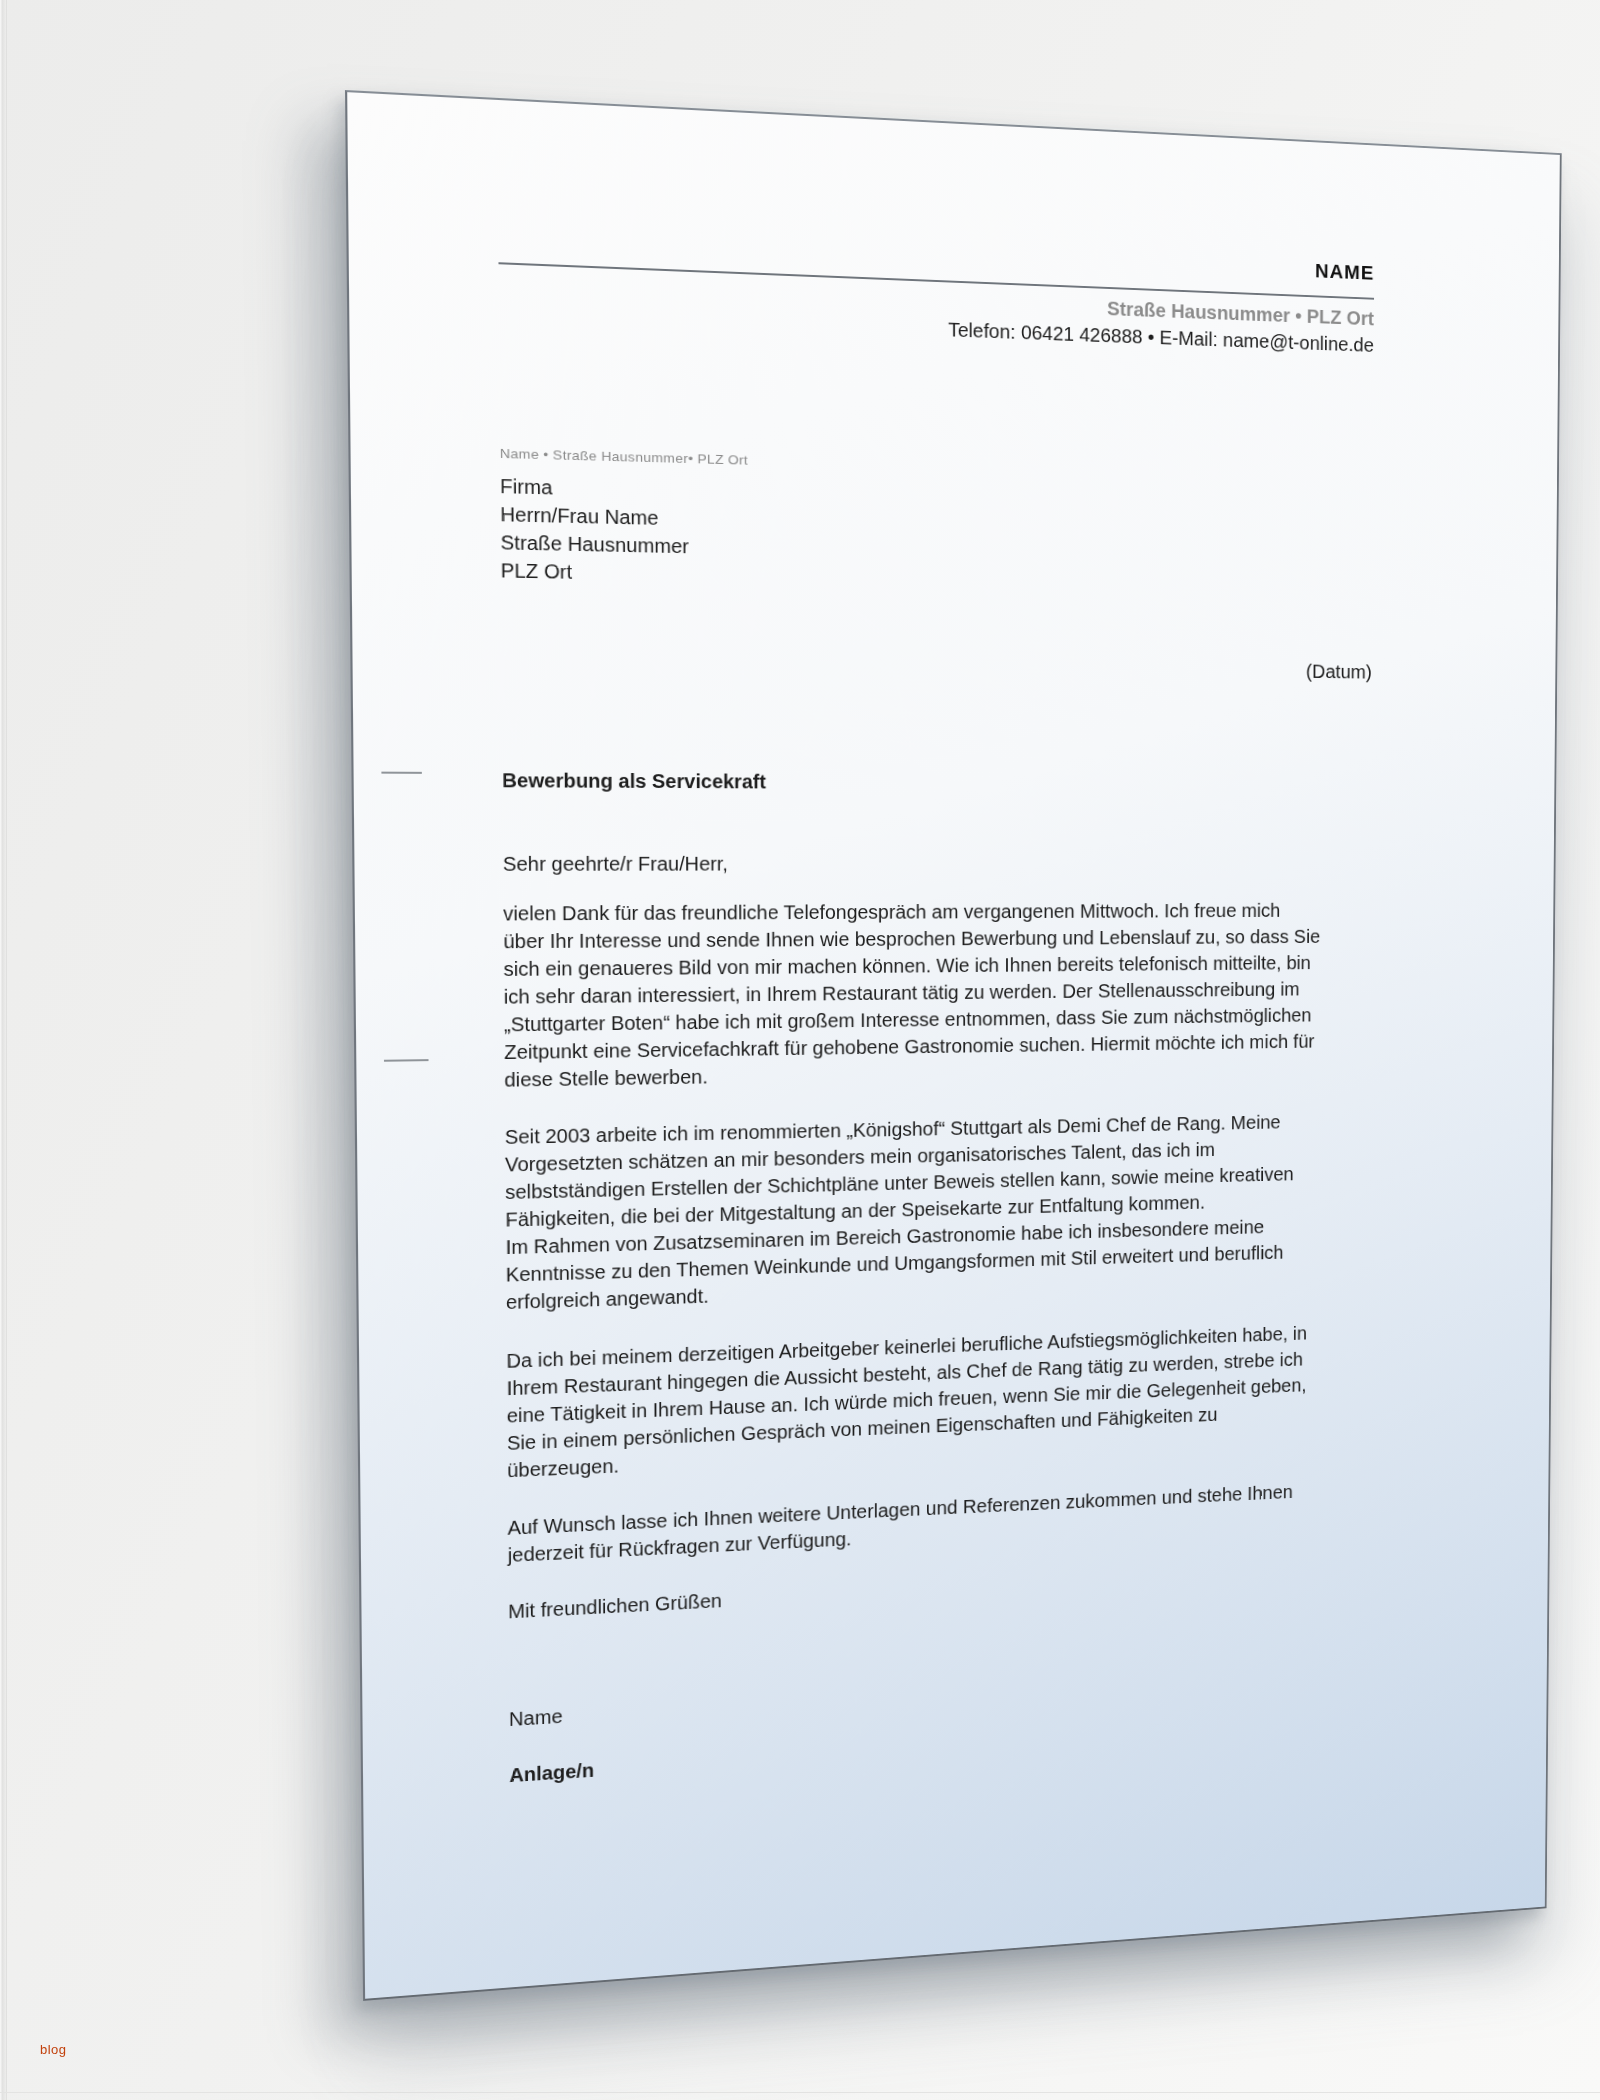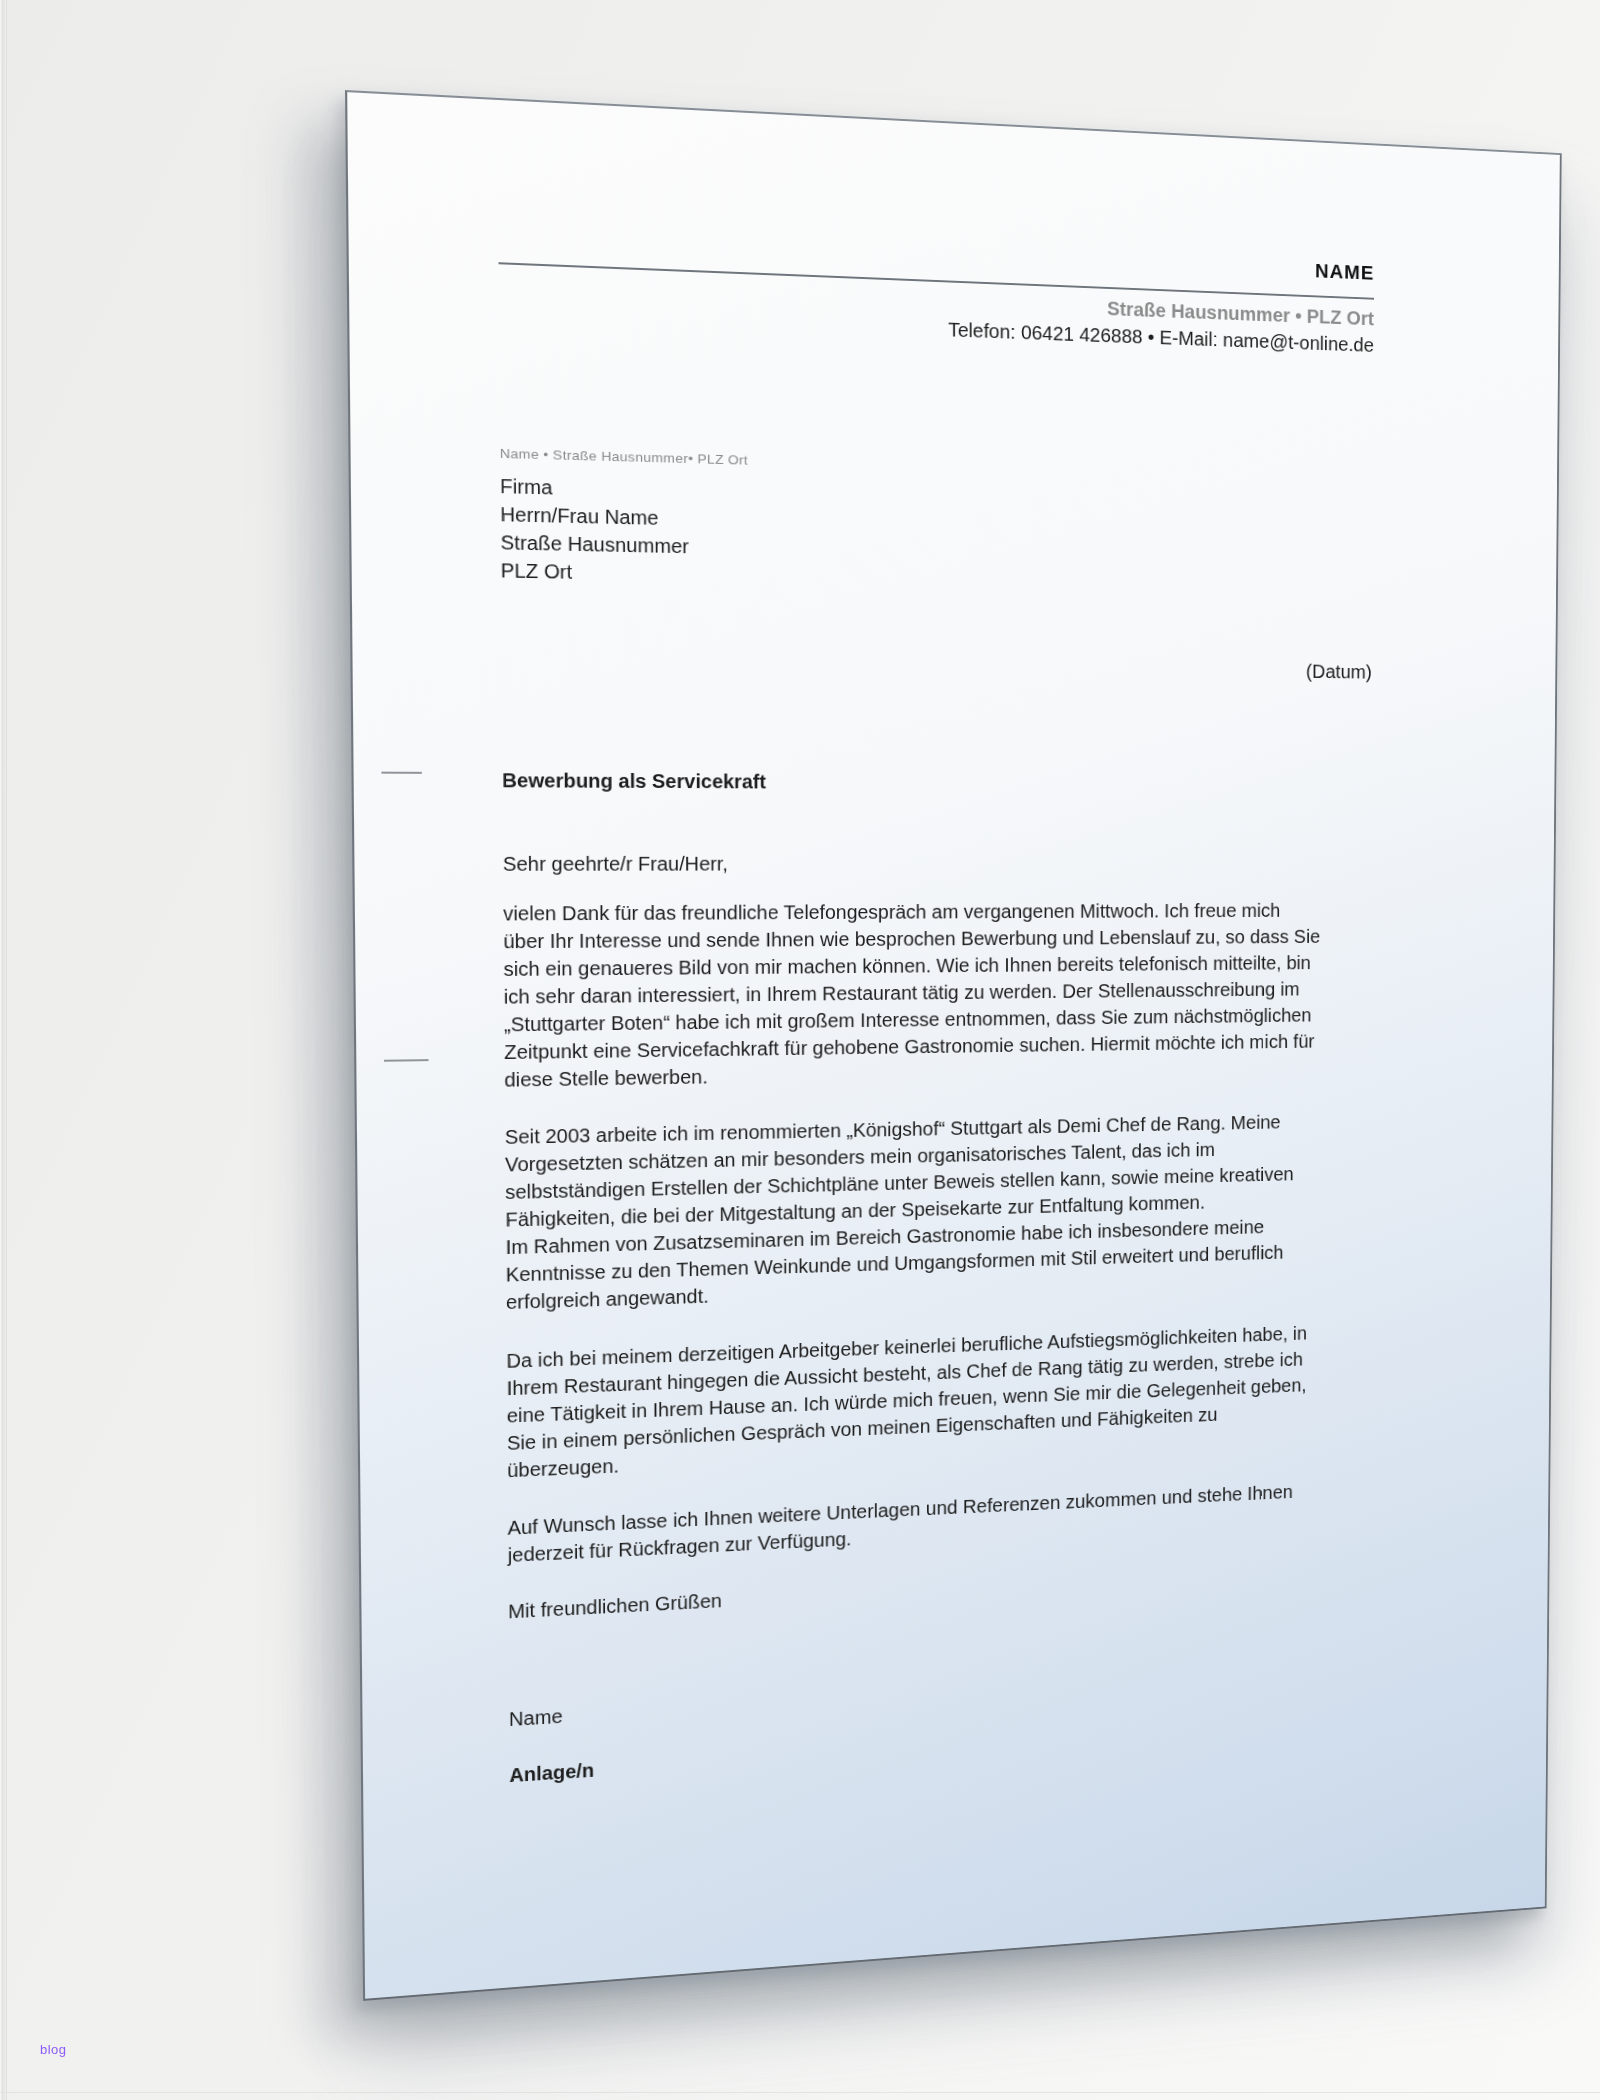--- a/index.html
+++ b/index.html
@@ -15,21 +15,21 @@
     position: absolute; left: 0; top: 0; bottom: 0; width: 6px;
     background: linear-gradient(90deg, #fafafa 0%, #e2e2e1 40%, #ededec 100%);
     border-right: 1px solid #e0e0df;
   }
   .screen-bottom-line {
     position: absolute; left: 0; right: 0; top: 2092px; height: 1px;
     background: #e3e3e2;
   }
   .watermark {
     position: absolute; left: 40px; top: 2042px;
-    font-size: 13px; color: #8b5cf6; letter-spacing: .5px;
+    font-size: 13px; color: #c2410c; letter-spacing: .5px;
   }
   
   .sheet {
     position: absolute; left: 345px; top: 90px;
     width: 1220px; height: 1910px;
     transform-origin: 0 0;
     transform: matrix3d(1.0838, 0.05629, 0, 0.0000738,
                         0.009698, 1.02749, 0, 0.00001524,
                         0, 0, 1, 0,
                         0, 0, 0, 1);

